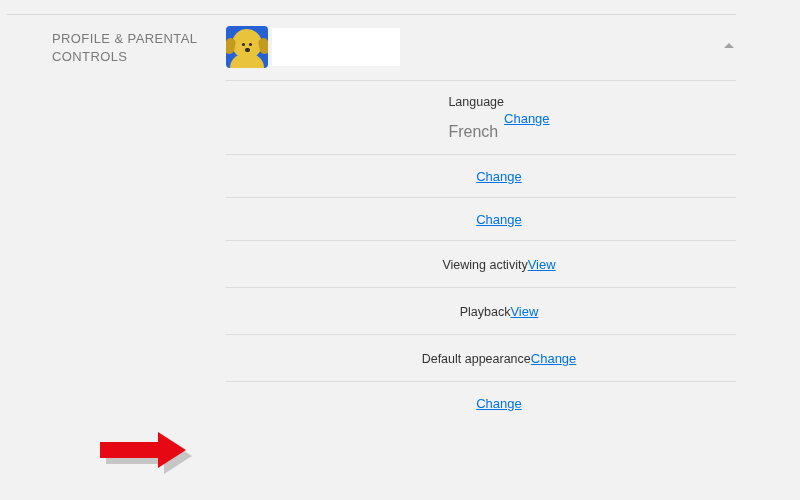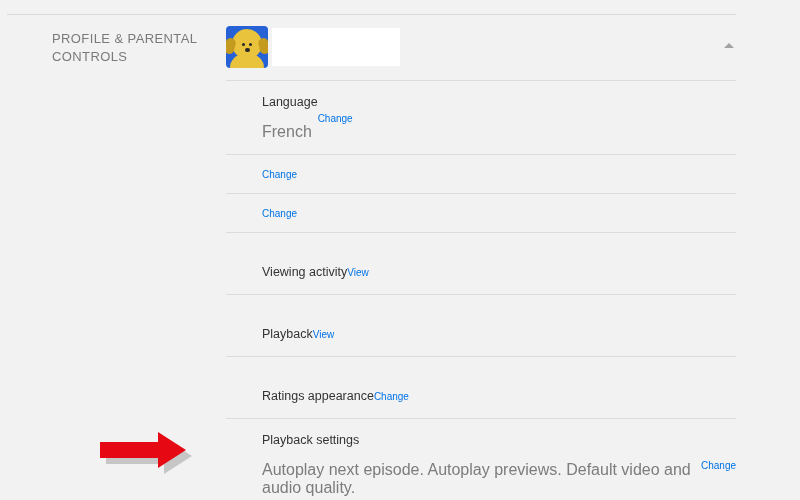--- a/index.html
+++ b/index.html
@@ -125,42 +125,43 @@
     width: 0; height: 0;
     border-left: 5px solid transparent;
     border-right: 5px solid transparent;
     border-bottom: 5px solid #a3a3a3;
     margin: 3px auto 0;
   }
   .rows { }
   .row {
     display: flex;
     align-items: center;
-    justify-content: flex-start;
+    justify-content: center;
     border-top: 1px solid #dcdcdc;
     padding: 14px 0 13px 36px;
     position: relative;
   }
-  .row.short { padding-top: 32px; padding-bottom: 15px; }
+  .row.short { padding-top: 16px; padding-bottom: 15px; }
   .row .labels { }
   .row .title {
     font-size: 12.5px;
     color: #333;
     font-weight: 400;
   }
   .row .sub {
     font-size: 16px;
     color: #7c7c7c;
     margin-top: 14px;
   }
   .row .action {
-    font-size: 10px;
+    font-size: 13px;
     color: #0073e6;
     cursor: pointer;
     white-space: nowrap;
+    text-decoration: underline;
   }
 
   
   .arrow {
     position: absolute;
     left: 100px;
     top: 442px;
     pointer-events: none;
   }
   .arrow-shaft {
@@ -251,30 +252,26 @@
 
       <div class="row short">
         <div class="labels">
           <div class="title">Playback</div>
         </div>
         <a class="action">View</a>
       </div>
 
       <div class="row short">
         <div class="labels">
-          <div class="title">Ratings appearance</div>
-        </div>
-        <a class="action">Change</a>
-      </div>
-
-      <div class="row">
-        <div class="labels">
-          <div class="title">Playback settings</div>
-          <div class="sub">Autoplay next episode. Autoplay previews. Default video and audio quality.</div>
-        </div>
+          <div class="title">Default appearance</div>
+        </div>
+        <a class="action">Change</a>
+      </div>
+
+      <div class="row">
         <a class="action">Change</a>
       </div>
 
     </div>
   </div>
 </div>
 
 <div class="arrow">
   <div class="arrow-shadow"></div>
   <div class="arrow-shadow-head"></div>

